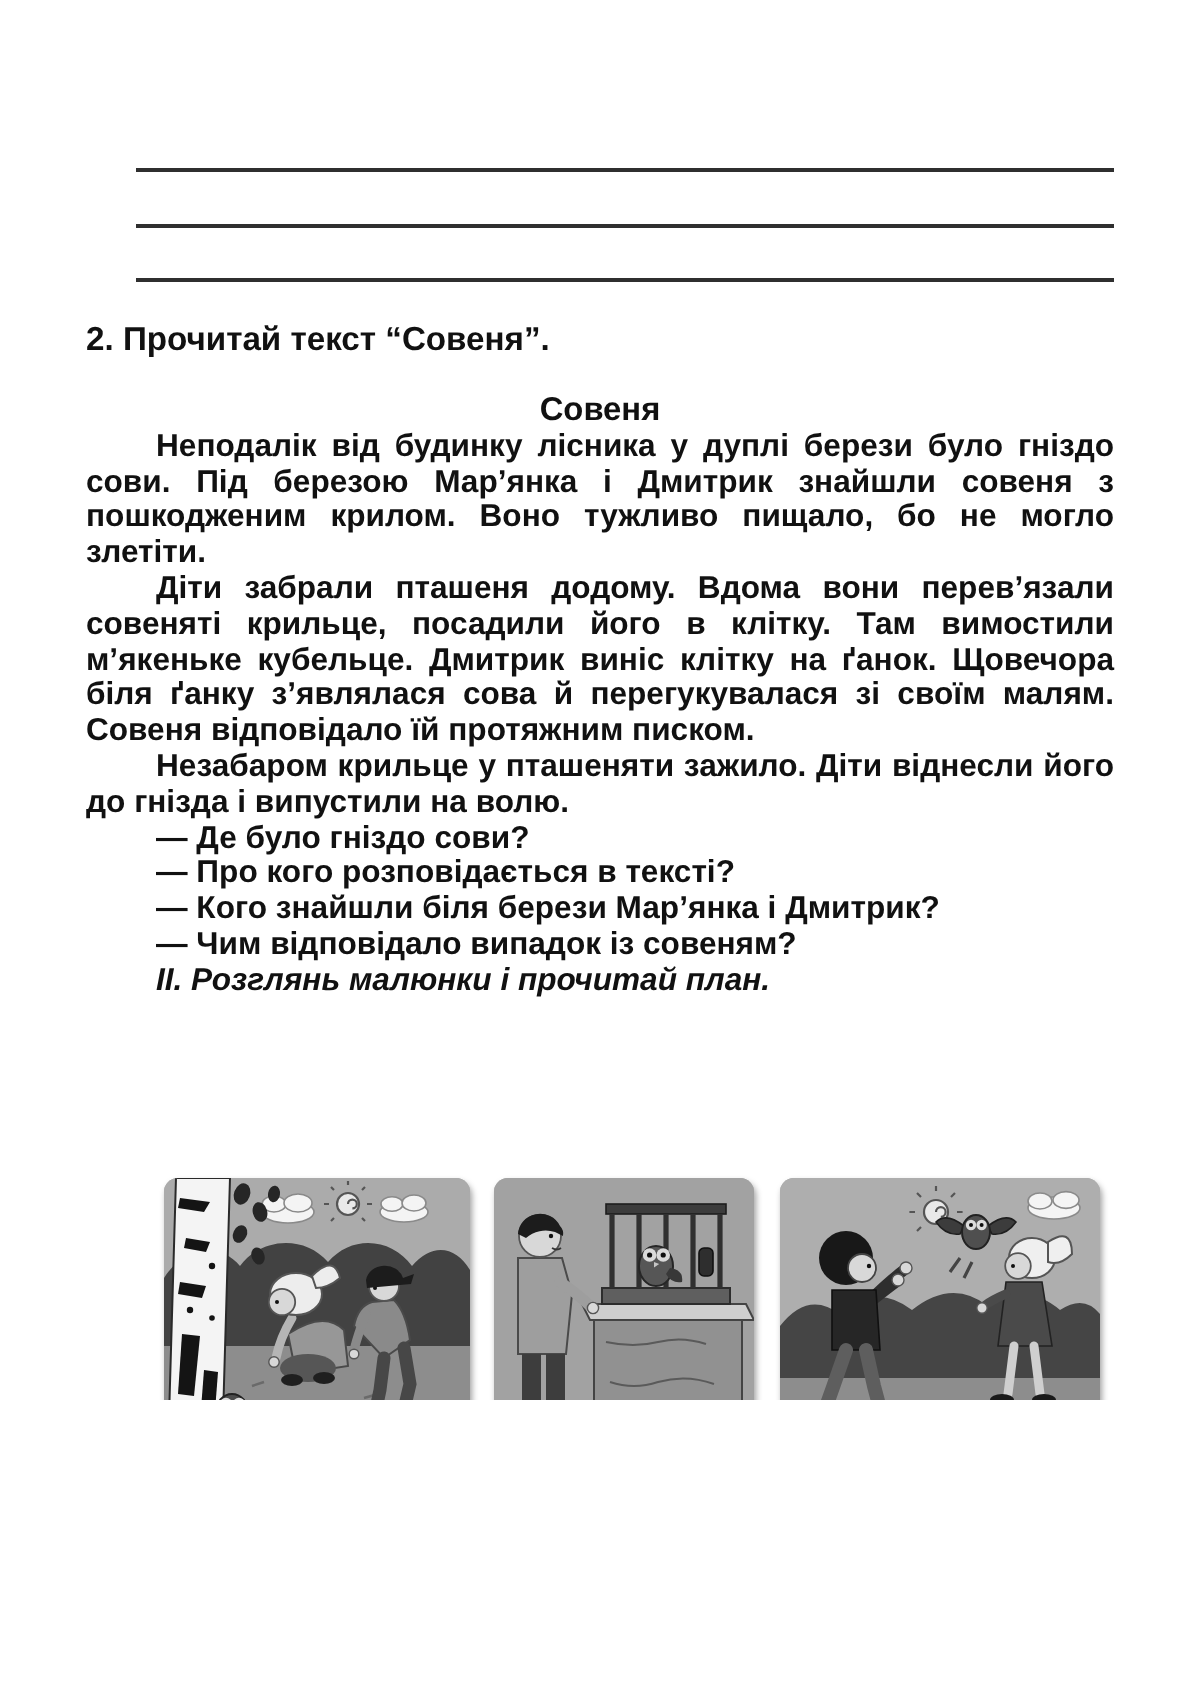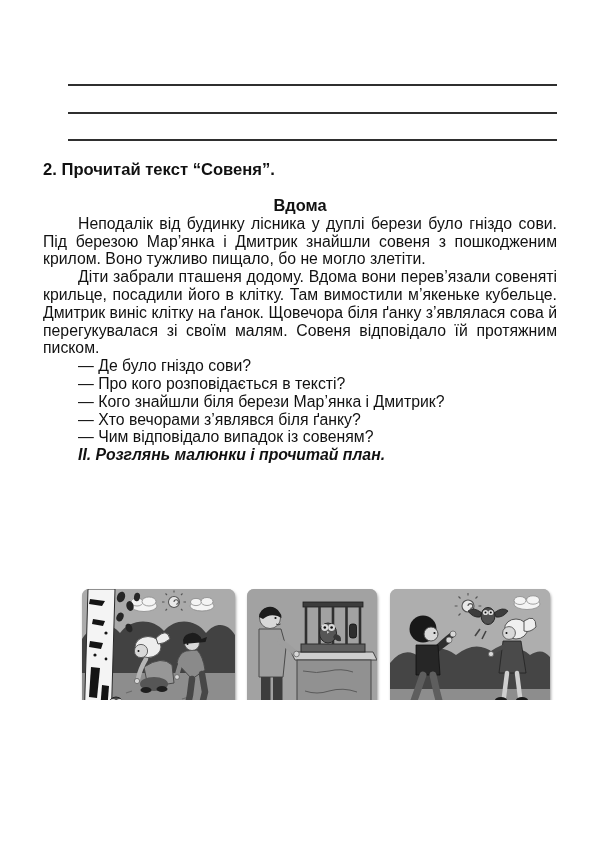--- a/index.html
+++ b/index.html
@@ -8,21 +8,21 @@
   
   .writing-lines{position:absolute;top:84px;left:68px;right:43px;}
   .write-line{height:0;border-top:2px solid #2f2f2f;margin-bottom:25.5px;}
   
   .exercise-heading{position:absolute;top:161px;left:43px;right:43px;margin:0;
         font-size:16.6px;font-weight:bold;line-height:18px;}
   
   .text-flow{position:absolute;top:197px;left:43px;width:514px;
         font-size:15.8px;line-height:17.8px;text-align:justify;}
   .text-flow h3{margin:0;font-size:16.4px;text-align:center;font-weight:bold;line-height:17.8px;}
-  .text-flow p{margin:0;}
+  .text-flow p{margin:0;font-weight:bold;}
   .indent{text-indent:35px;}
   .task{font-weight:bold;font-style:italic;text-indent:35px;}
   
   .illustrations{position:absolute;top:589px;left:43px;width:514px;height:140px;display:flex;align-items:flex-start;}
   .panel{margin:0;border-radius:7px;overflow:hidden;box-shadow:1px 2px 3px rgba(0,0,0,.38);background:#ababab;}
   .panel svg{display:block;}
   .p1{margin-left:39px;width:153px;height:137px;}
   .p2{margin-left:12px;width:130px;height:137px;}
   .p3{margin-left:13px;width:160px;height:137px;}
   
@@ -40,27 +40,27 @@
 
   <div class="writing-lines">
     <div class="write-line"></div>
     <div class="write-line"></div>
     <div class="write-line"></div>
   </div>
 
   <h2 class="exercise-heading">2. Прочитай текст “Совеня”.</h2>
 
   <div class="text-flow">
-    <h3>Вдома</h3>
+    <h3>Совеня</h3>
     <p class="indent">Неподалік від будинку лісника у дуплі берези було гніздо сови. Під березою Мар’янка і Дмитрик знайшли совеня з пошкодженим крилом. Воно тужливо пищало, бо не могло злетіти.</p>
     <p class="indent">Діти забрали пташеня додому. Вдома вони перев’язали совеняті крильце, посадили його в клітку. Там вимостили м’якеньке кубельце. Дмитрик виніс клітку на ґанок. Щовечора біля ґанку з’являлася сова й перегукувалася зі своїм малям. Совеня відповідало їй протяжним писком.</p>
+    <p class="indent">Незабаром крильце у пташеняти зажило. Діти віднесли його до гнізда і випустили на волю.</p>
     <p class="indent">— Де було гніздо сови?</p>
     <p class="indent">— Про кого розповідається в тексті?</p>
     <p class="indent">— Кого знайшли біля берези Мар’янка і Дмитрик?</p>
-    <p class="indent">— Хто вечорами з’являвся біля ґанку?</p>
     <p class="indent">— Чим відповідало випадок із совеням?</p>
     <p class="task">ІІ. Розглянь малюнки і прочитай план.</p>
   </div>
 
   <div class="illustrations">
 
     <figure class="panel p1" role="img" aria-label="Діти знаходять совеня під березою">
       <svg width="153" height="137" viewBox="0 0 153 137">
         <rect width="153" height="137" fill="#ababab"></rect>
         <path d="M0,50 C10,34 28,32 38,44 C48,30 70,28 82,42 C94,28 114,30 124,44 C134,32 146,34 153,46 L153,88 L0,88 Z" fill="#424242"></path>

